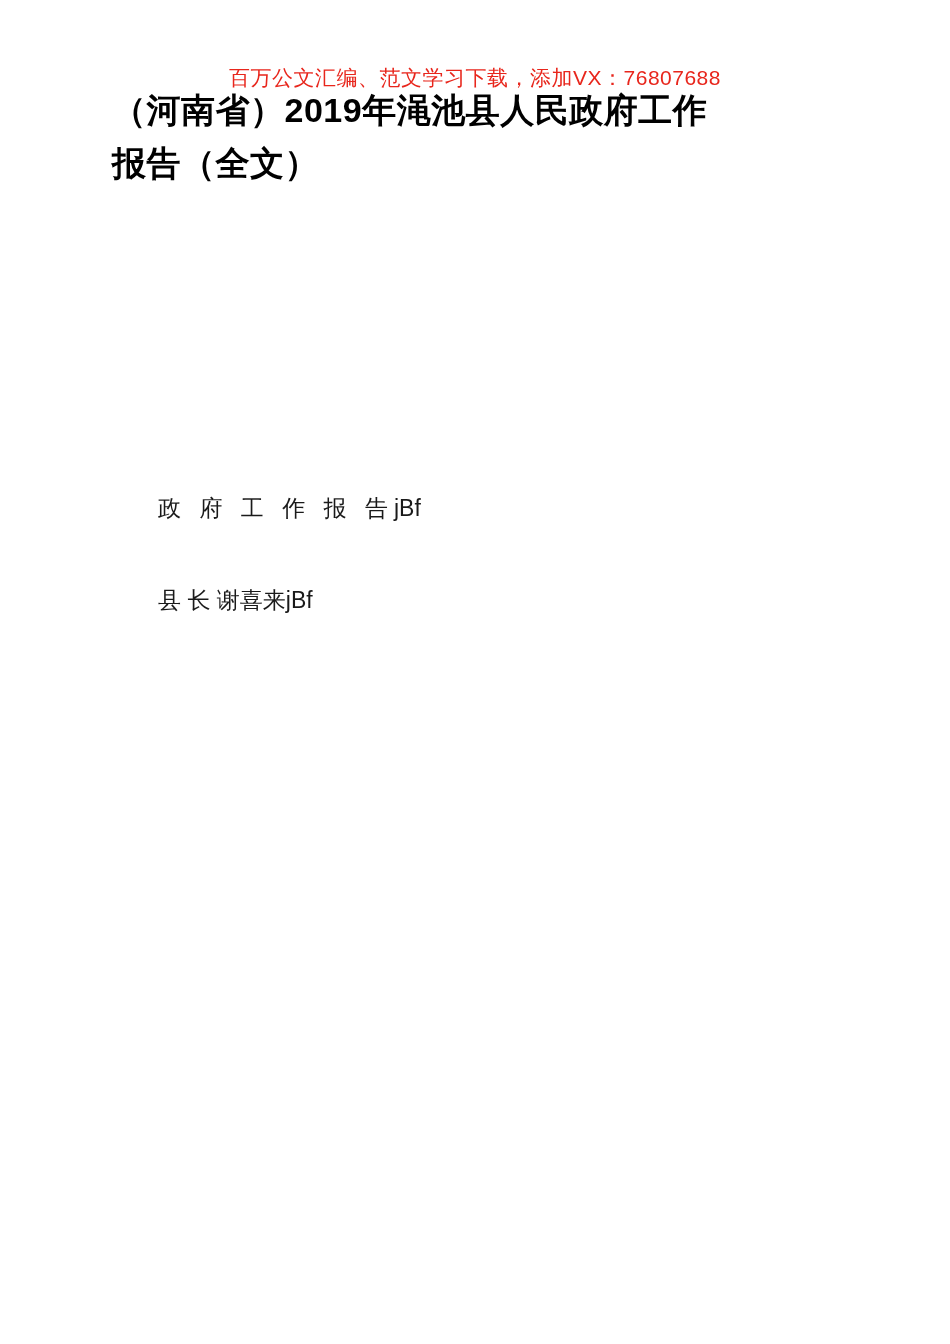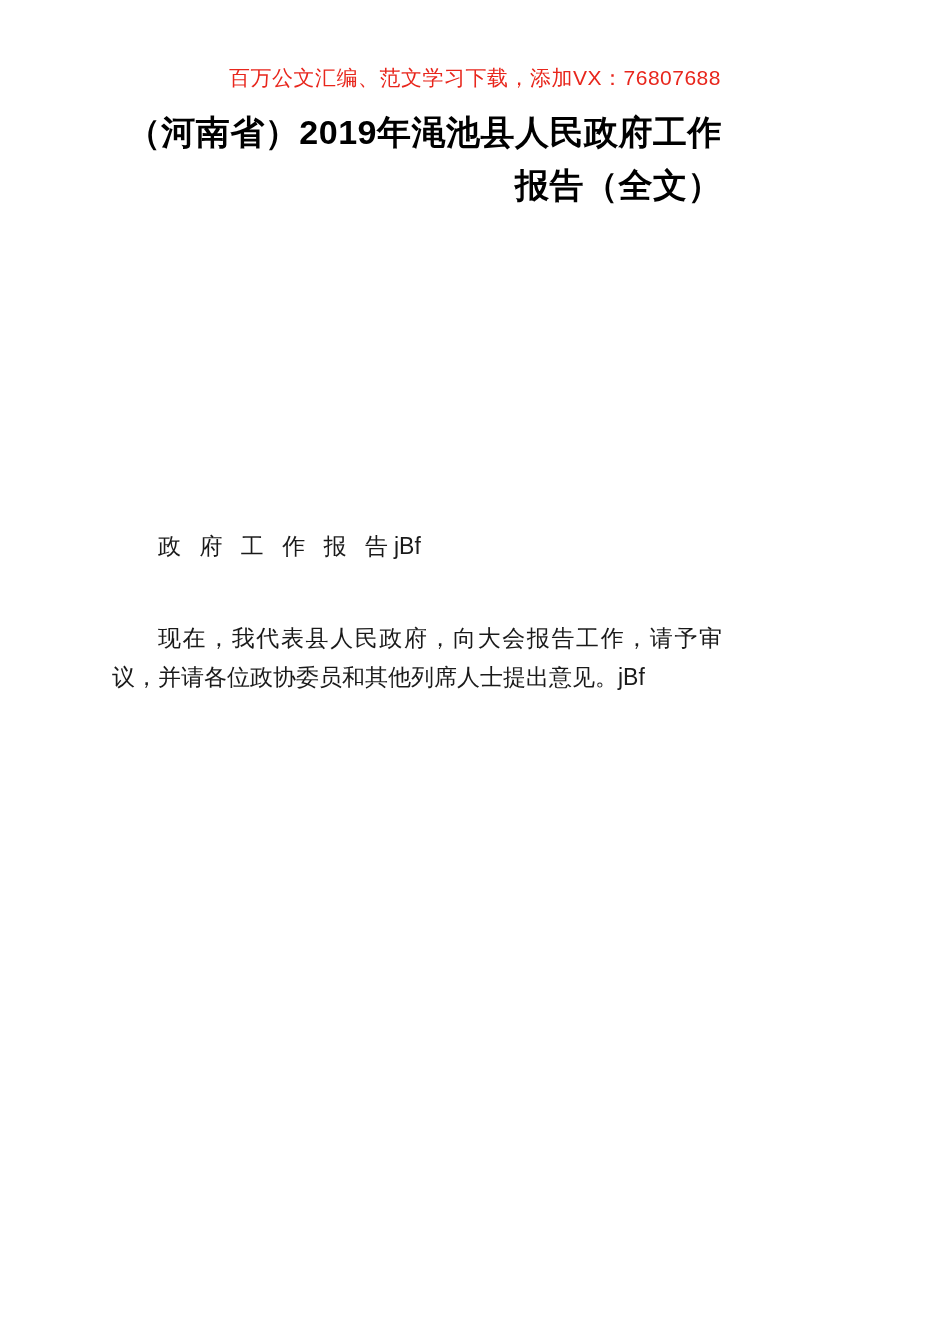--- a/index.html
+++ b/index.html
@@ -29,43 +29,42 @@
     width: 950px;
     text-align: center;
     color: #e8261c;
     font-size: 21px;
     letter-spacing: 0.5px;
     font-family: "Liberation Sans", "DejaVu Sans", sans-serif;
     white-space: nowrap;
   }
   .doc-title {
     margin: 0;
-    padding-top: 106px;
-    text-align: right;
+    padding-top: 84px;
+    text-align: left;
     font-size: 34px;
     font-weight: bold;
     line-height: 1.55;
     letter-spacing: 0.5px;
     color: #000;
     font-family: "Liberation Sans", "DejaVu Sans", sans-serif;
   }
   .body-block {
     padding-top: 300px;
   }
   p.para {
     margin: 0 0 52px 0;
     font-size: 23px;
     line-height: 1.72;
     text-align: justify;
     text-justify: inter-ideograph;
     color: #1a1a1a;
   }
   p.para.indent {
     text-indent: 2em;
-    margin-top: 16px;
   }
   p.spaced {
     letter-spacing: 6px;
   }
   .tail {
     letter-spacing: 0;
   }
 </style>
 </head>
 <body>
@@ -74,19 +73,19 @@
 
   <div class="watermark">百万公文汇编、范文学习下载，添加VX：76807688</div>
 
   <h1 class="doc-title">（河南省）2019年渑池县人民政府工作报告（全文）</h1>
 
   <div class="body-block">
 
     <p class="para indent spaced"><span>政 府 工 作 报 告</span><span class="tail">jBf</span></p>
 
 
+    <p class="para indent"><span>县 长 谢喜来</span><span class="tail">jBf</span></p>
 
 
-    <p class="para indent"><span>现在，我代表县人民政府，向大会报告工作，请予审议，并请各位政协委员和其他列席人士提出意见。</span><span class="tail">jBf</span></p>
 
 
   </div>
 </div>
 
 </body></html>

